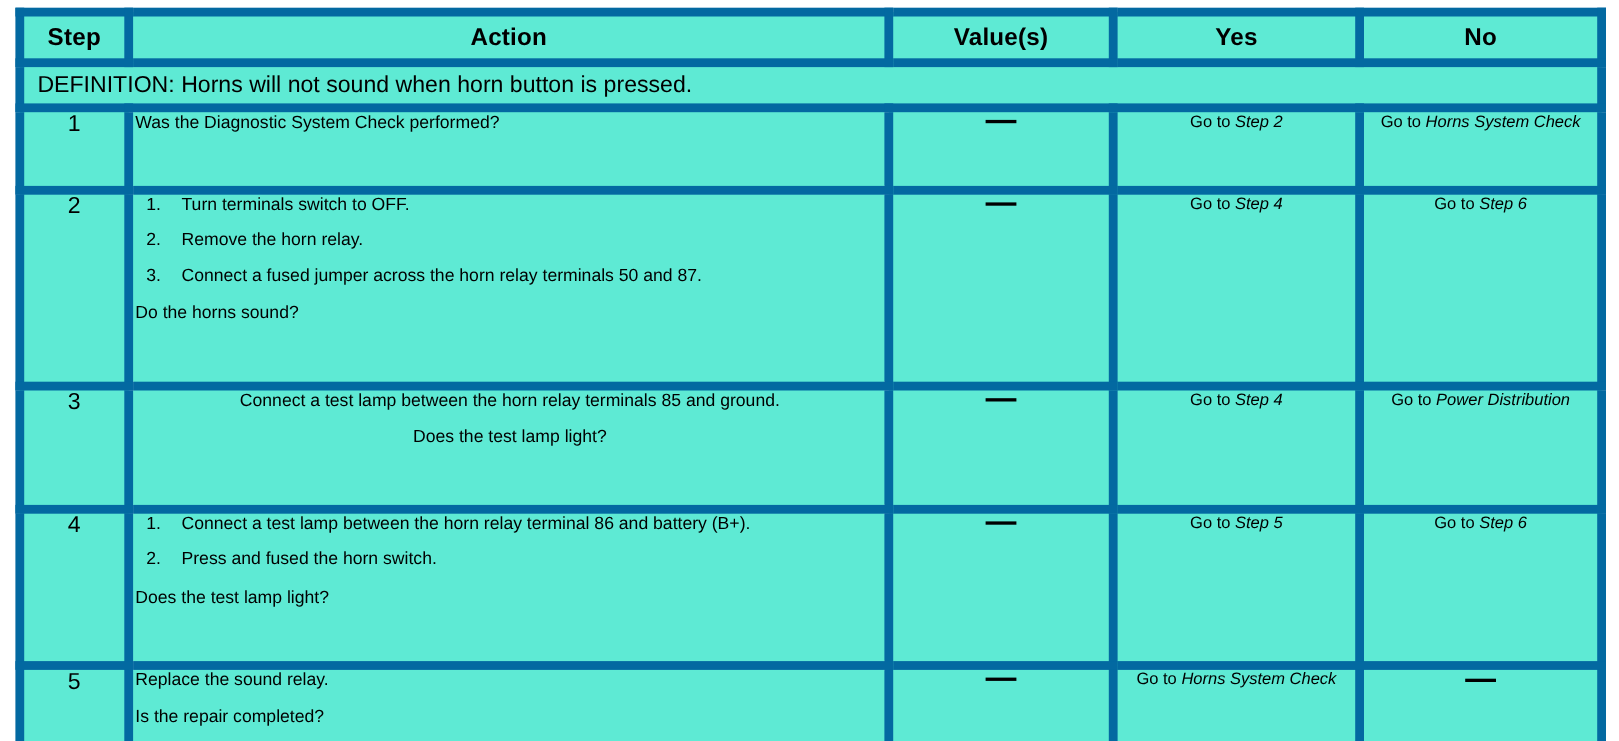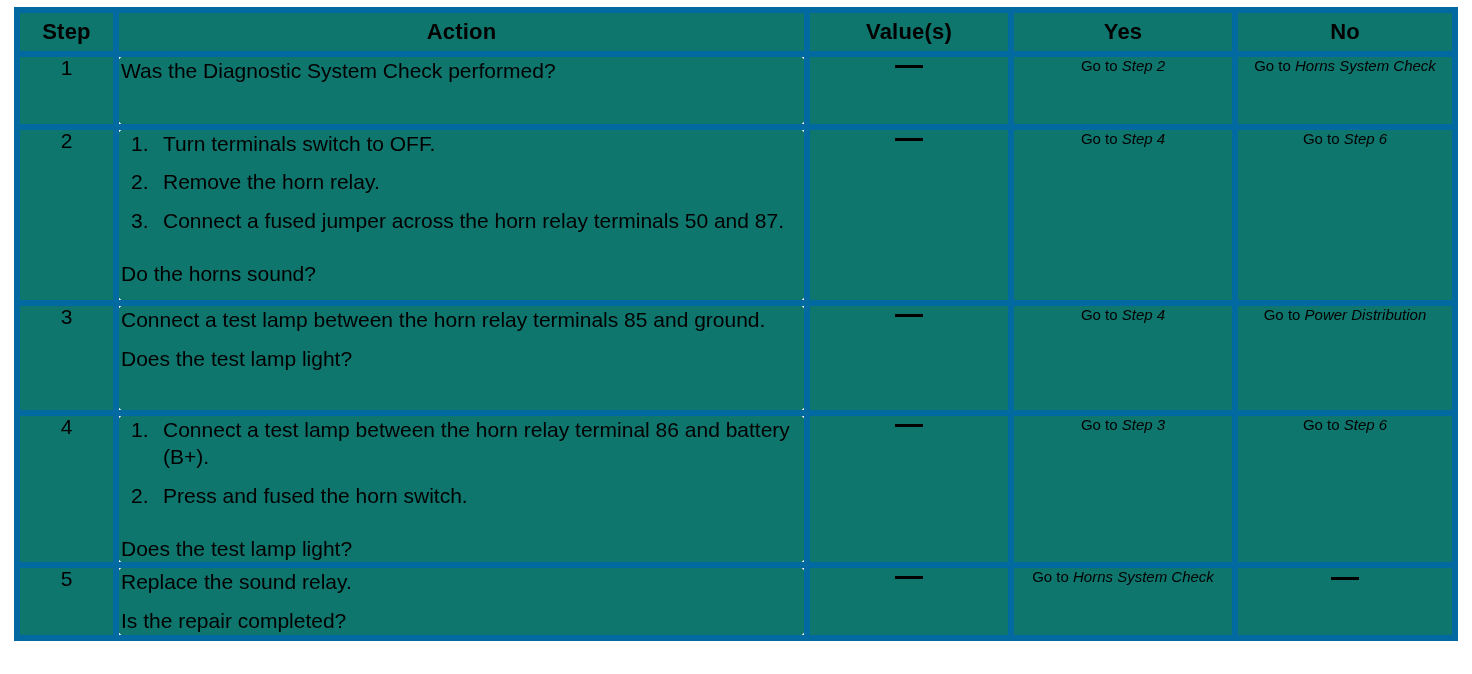--- a/index.html
+++ b/index.html
@@ -27,24 +27,24 @@
     position: absolute;
     left: 14px;
     top: 7px;
     width: 1438px;
     border-collapse: collapse;
     table-layout: fixed;
     background: #ffffff;
   }
 
   .diag-table td, .diag-table th {
-    border: 6px solid #0369a1;
+    border: 8px solid #0369a1;
     padding: 0;
     vertical-align: top;
-    background: #0f766e;
+    background: #5eead4;
   }
 
   
   .diag-table {
     border: 4px solid #000000;
   }
 
   
   col.c-step  { width: 99px;  }
   col.c-act   { width: 691px; }
@@ -75,21 +75,21 @@
   
   .step-cell {
     text-align: center;
     vertical-align: middle;
     font-size: 21px;
     line-height: 1;
   }
 
   .action-cell {
     padding: 6px 10px 6px 10px;
-    font-size: 21px;
+    font-size: 16px;
     line-height: 1.30;
     vertical-align: top;
     border-radius: 14px;
   }
 
   .value-cell {
     text-align: center;
     vertical-align: middle;
   }
   .dash {
@@ -125,21 +125,21 @@
   ol.steps > li:last-child { margin-bottom: 0; }
   ol.steps > li .num {
     position: absolute;
     left: 12px;
     top: 0;
     width: 30px;
     text-align: left;
   }
   .plain-line { margin: 0; }
   .gap-top { margin-top: 12px; }
-  .gap-top-lg { margin-top: 26px; }
+  .gap-top-lg { margin-top: 14px; }
   .indent-none { padding-left: 2px; }
 </style>
 </head>
 <body>
 
 <div id="page">
 
   <table class="diag-table">
     <colgroup>
       <col class="c-step">
@@ -154,20 +154,23 @@
         <th>Step</th>
         <th>Action</th>
         <th>Value(s)</th>
         <th>Yes</th>
         <th>No</th>
       </tr>
     </thead>
 
     <tbody>
 
+      <tr class="def">
+        <td colspan="5">DEFINITION: Horns will not sound when horn button is pressed.</td>
+      </tr>
 
       <tr>
         <td class="step-cell">1</td>
         <td class="action-cell" style="height:67px;">
           <div class="plain-line indent-none">Was the Diagnostic System Check performed?</div>
         </td>
         <td class="value-cell">
           <span class="dash"></span>
         </td>
         <td class="branch-cell branch-bottom">
@@ -203,21 +206,21 @@
         <td class="branch-cell branch-bottom">
           <span>Go to </span><span class="it">Step 4</span>
         </td>
         <td class="branch-cell branch-bottom">
           <span>Go to </span><span class="it">Step 6</span>
         </td>
       </tr>
 
       <tr>
         <td class="step-cell">3</td>
-        <td class="action-cell" style="height:104px;">
+        <td class="action-cell" style="height:104px;text-align:center;">
           <div class="plain-line indent-none">Connect a test lamp between the horn relay terminals 85 and ground.</div>
           <div class="plain-line indent-none gap-top">Does the test lamp light?</div>
         </td>
         <td class="value-cell">
           <span class="dash"></span>
         </td>
         <td class="branch-cell branch-bottom">
           <span>Go to </span><span class="it">Step 4</span>
         </td>
         <td class="branch-cell branch-bottom">
@@ -237,21 +240,21 @@
               <span class="num">2.</span>
               <span>Press and fused the horn switch.</span>
             </li>
           </ol>
           <div class="plain-line indent-none gap-top-lg">Does the test lamp light?</div>
         </td>
         <td class="value-cell">
           <span class="dash"></span>
         </td>
         <td class="branch-cell branch-bottom">
-          <span>Go to </span><span class="it">Step 3</span>
+          <span>Go to </span><span class="it">Step 5</span>
         </td>
         <td class="branch-cell branch-bottom">
           <span>Go to </span><span class="it">Step 6</span>
         </td>
       </tr>
 
       <tr>
         <td class="step-cell">5</td>
         <td class="action-cell" style="height:66px;">
           <div class="plain-line indent-none">Replace the sound relay.</div>

